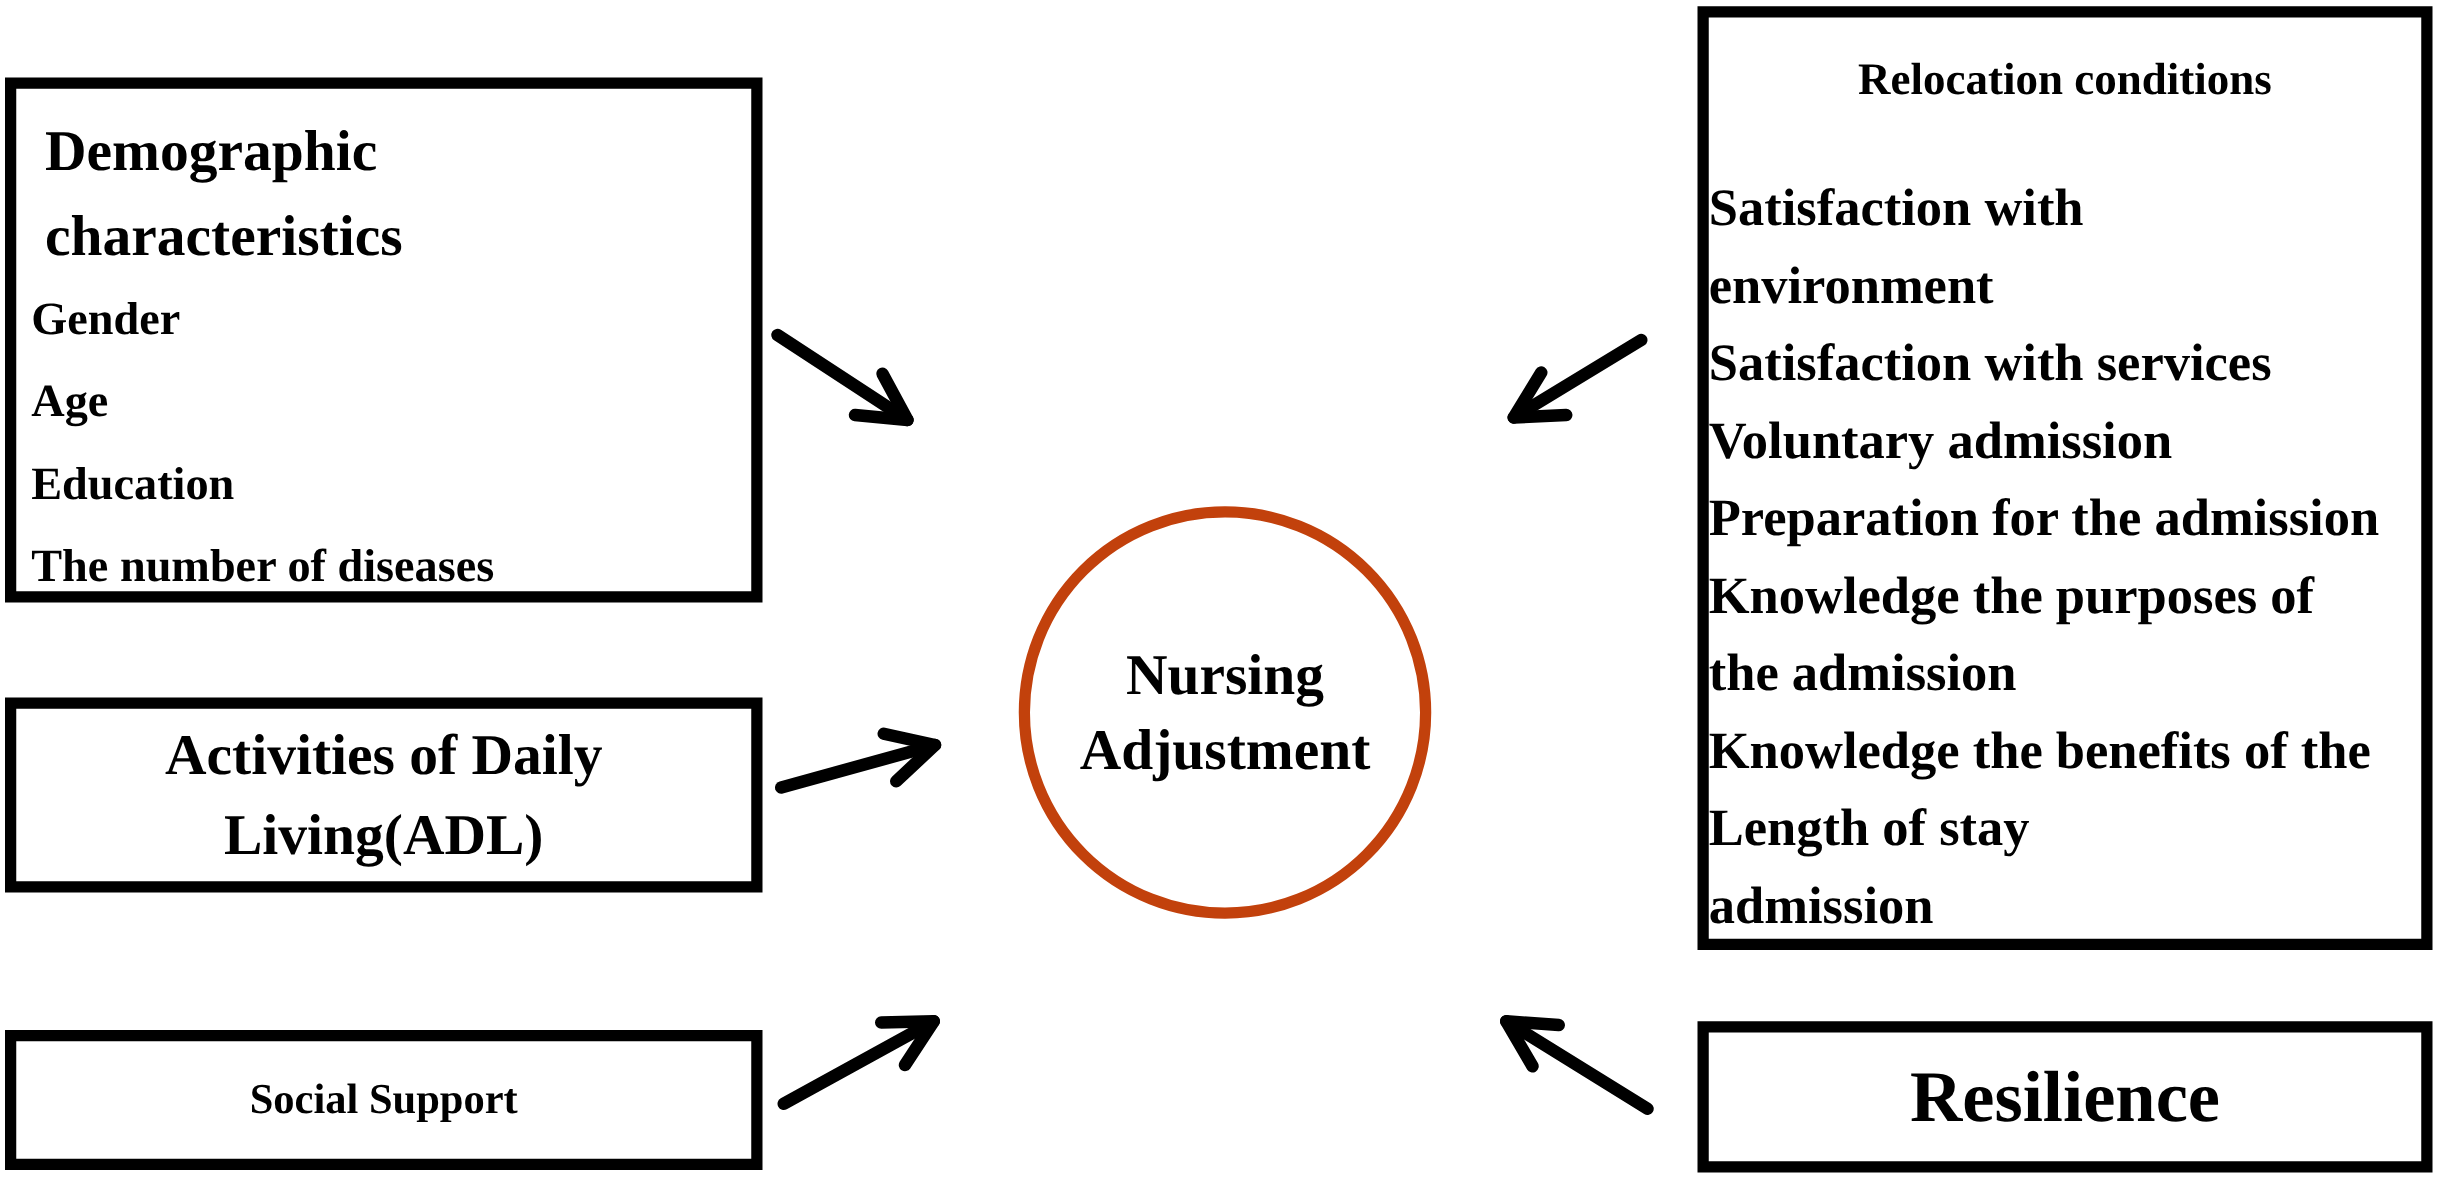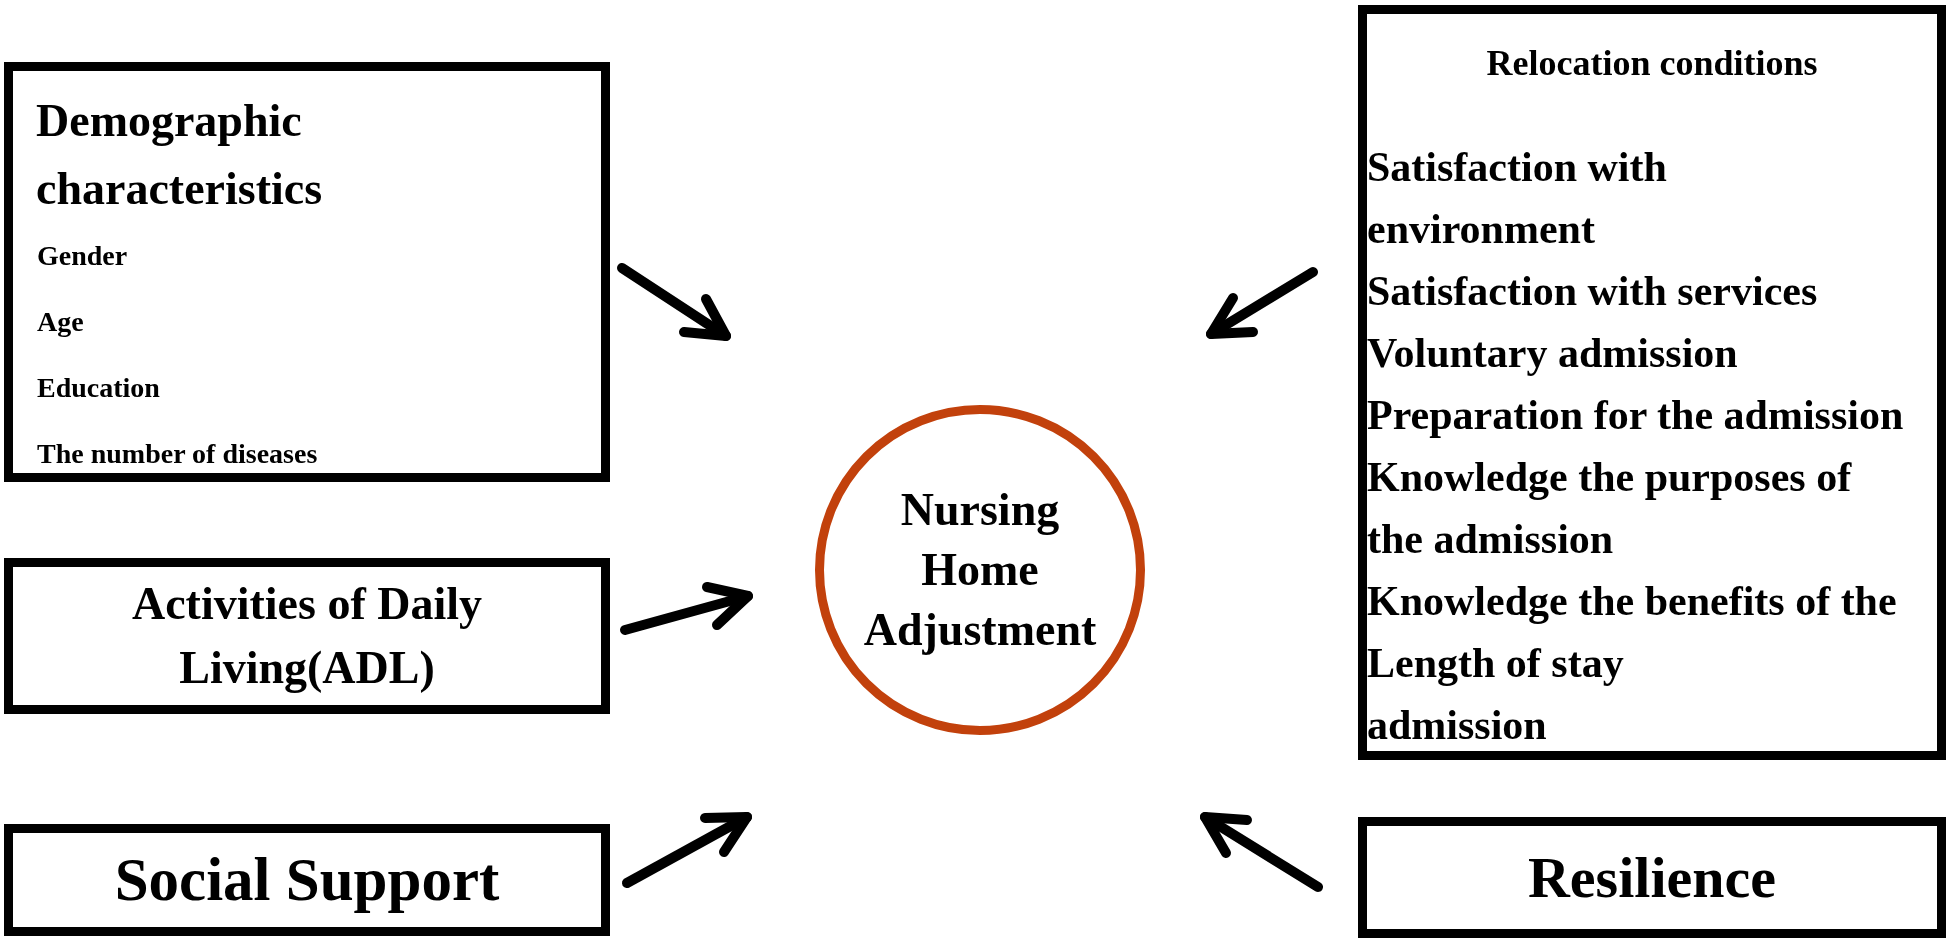--- a/index.html
+++ b/index.html
@@ -26,26 +26,26 @@
   .center-text {
     display: flex;
     flex-direction: column;
     align-items: center;
     justify-content: center;
     text-align: center;
   }
   
   .box-demographic { left: 4px; top: 62px; width: 606px; height: 420px; padding-top: 16px; }
   .box-demographic .title { text-align: left; font-size: 46px; line-height: 68px; padding-left: 23px; }
-  .box-demographic .items { font-size: 28px; line-height: 66px; padding-left: 24px; }
+  .box-demographic .items { font-size: 37px; line-height: 66px; padding-left: 12px; }
   
   .box-adl { left: 4px; top: 558px; width: 606px; height: 156px; align-items: center; }
   .box-adl .lines { font-size: 46px; line-height: 64px; }
   
-  .box-social { left: 4px; top: 824px; width: 606px; height: 112px; font-size: 61px; }
+  .box-social { left: 4px; top: 824px; width: 606px; height: 112px; font-size: 34px; }
   
   .box-relocation { left: 1358px; top: 5px; width: 588px; height: 755px; padding-top: 20px; }
   .box-relocation .title { text-align: center; font-size: 36px; line-height: 58px; }
   .box-relocation .items { margin-top: 44px; font-size: 42px; line-height: 62px; }
   
   .box-resilience { left: 1358px; top: 817px; width: 588px; height: 121px; font-size: 58px; }
   
   .circle {
     position: absolute;
     box-sizing: border-box;
@@ -110,21 +110,20 @@
       </div>
   </div>
 
   <div class="box box-resilience center-text">
     <div>Resilience</div>
   </div>
 
   <div class="circle center-text nowrap">
     <div>
         <div>Nursing</div>
-        <div>Home</div>
         <div>Adjustment</div>
       </div>
   </div>
 
   <svg class="arrow-layer" viewBox="0 0 1952 943" xmlns="http://www.w3.org/2000/svg">
     <g fill="none" stroke="#000000" stroke-width="10" stroke-linecap="round" stroke-linejoin="round">
 
       <g>
         <path d="M622,268 L726,336"></path>
         <path d="M684,332 L726,336 L706,299"></path>

